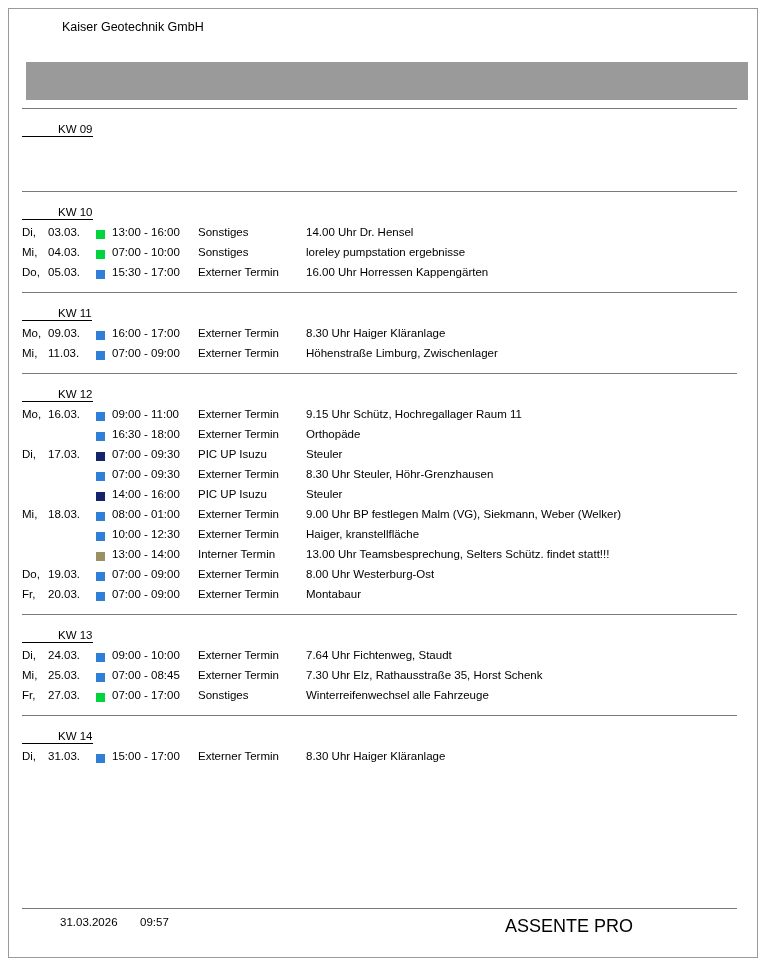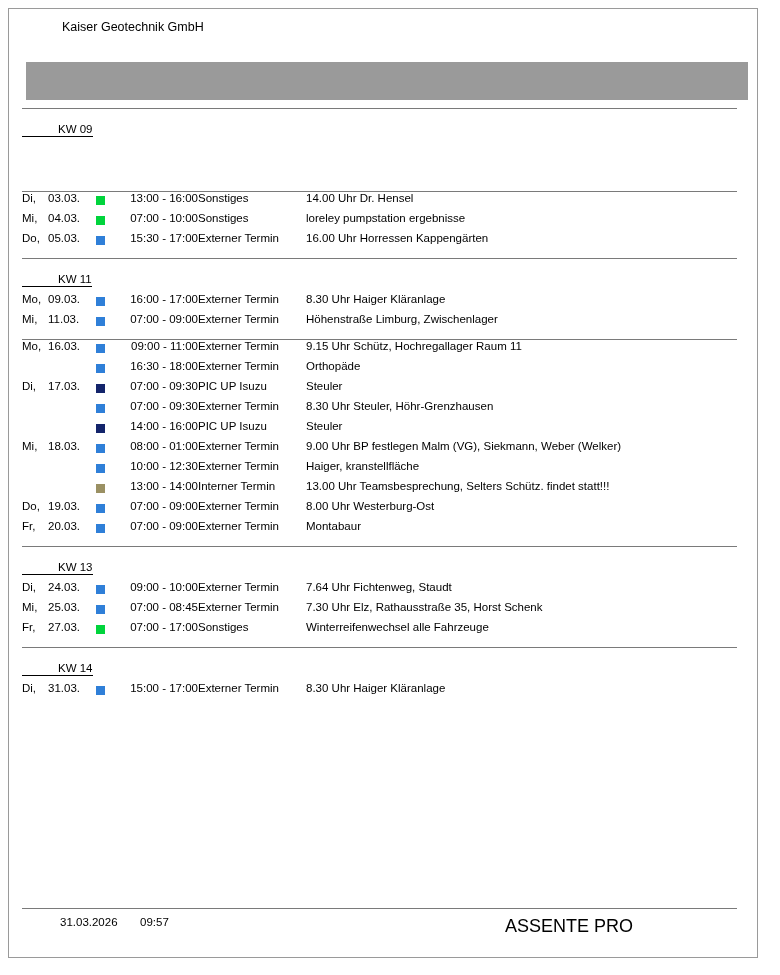--- a/index.html
+++ b/index.html
@@ -130,21 +130,20 @@
     position: absolute;
     left: 96px;
     top: 4px;
     width: 9px;
     height: 9px;
   }
   .c-time {
     position: absolute;
     left: 112px;
     width: 86px;
-    text-align: right;
   }
   .c-type {
     position: absolute;
     left: 198px;
     width: 100px;
   }
   .c-note {
     position: absolute;
     left: 306px;
   }
@@ -184,20 +183,21 @@
   <div class="content" id="weeks-container">
       <div class="week">
         <div class="week-rule"></div>
         <div class="week-label-wrap"><span class="week-label-inner">KW 09</span></div>
         <div class="rows">
           <div class="empty-week"></div>
         </div>
       </div>
       <div class="week">
         <div class="week-rule"></div>
+        <div class="week-label-wrap"><span class="week-label-inner">KW 10</span></div>
         <div class="rows">
           <div class="row">
             <span class="c-day">Di,</span>
             <span class="c-date">03.03.</span>
             <span class="c-swatch" style="background: rgb(0, 212, 60);"></span>
             <span class="c-time">13:00 - 16:00</span>
             <span class="c-type">Sonstiges</span>
             <span class="c-note">14.00 Uhr Dr. Hensel</span>
           </div>
           <div class="row">
@@ -235,20 +235,21 @@
             <span class="c-date">11.03.</span>
             <span class="c-swatch" style="background: rgb(47, 127, 216);"></span>
             <span class="c-time">07:00 - 09:00</span>
             <span class="c-type">Externer Termin</span>
             <span class="c-note">Höhenstraße Limburg, Zwischenlager</span>
           </div>
         </div>
       </div>
       <div class="week">
         <div class="week-rule"></div>
+        <div class="week-label-wrap"><span class="week-label-inner">KW 12</span></div>
         <div class="rows">
           <div class="row">
             <span class="c-day">Mo,</span>
             <span class="c-date">16.03.</span>
             <span class="c-swatch" style="background: rgb(47, 127, 216);"></span>
             <span class="c-time">09:00 - 11:00</span>
             <span class="c-type">Externer Termin</span>
             <span class="c-note">9.15 Uhr Schütz, Hochregallager Raum 11</span>
           </div>
           <div class="row">

